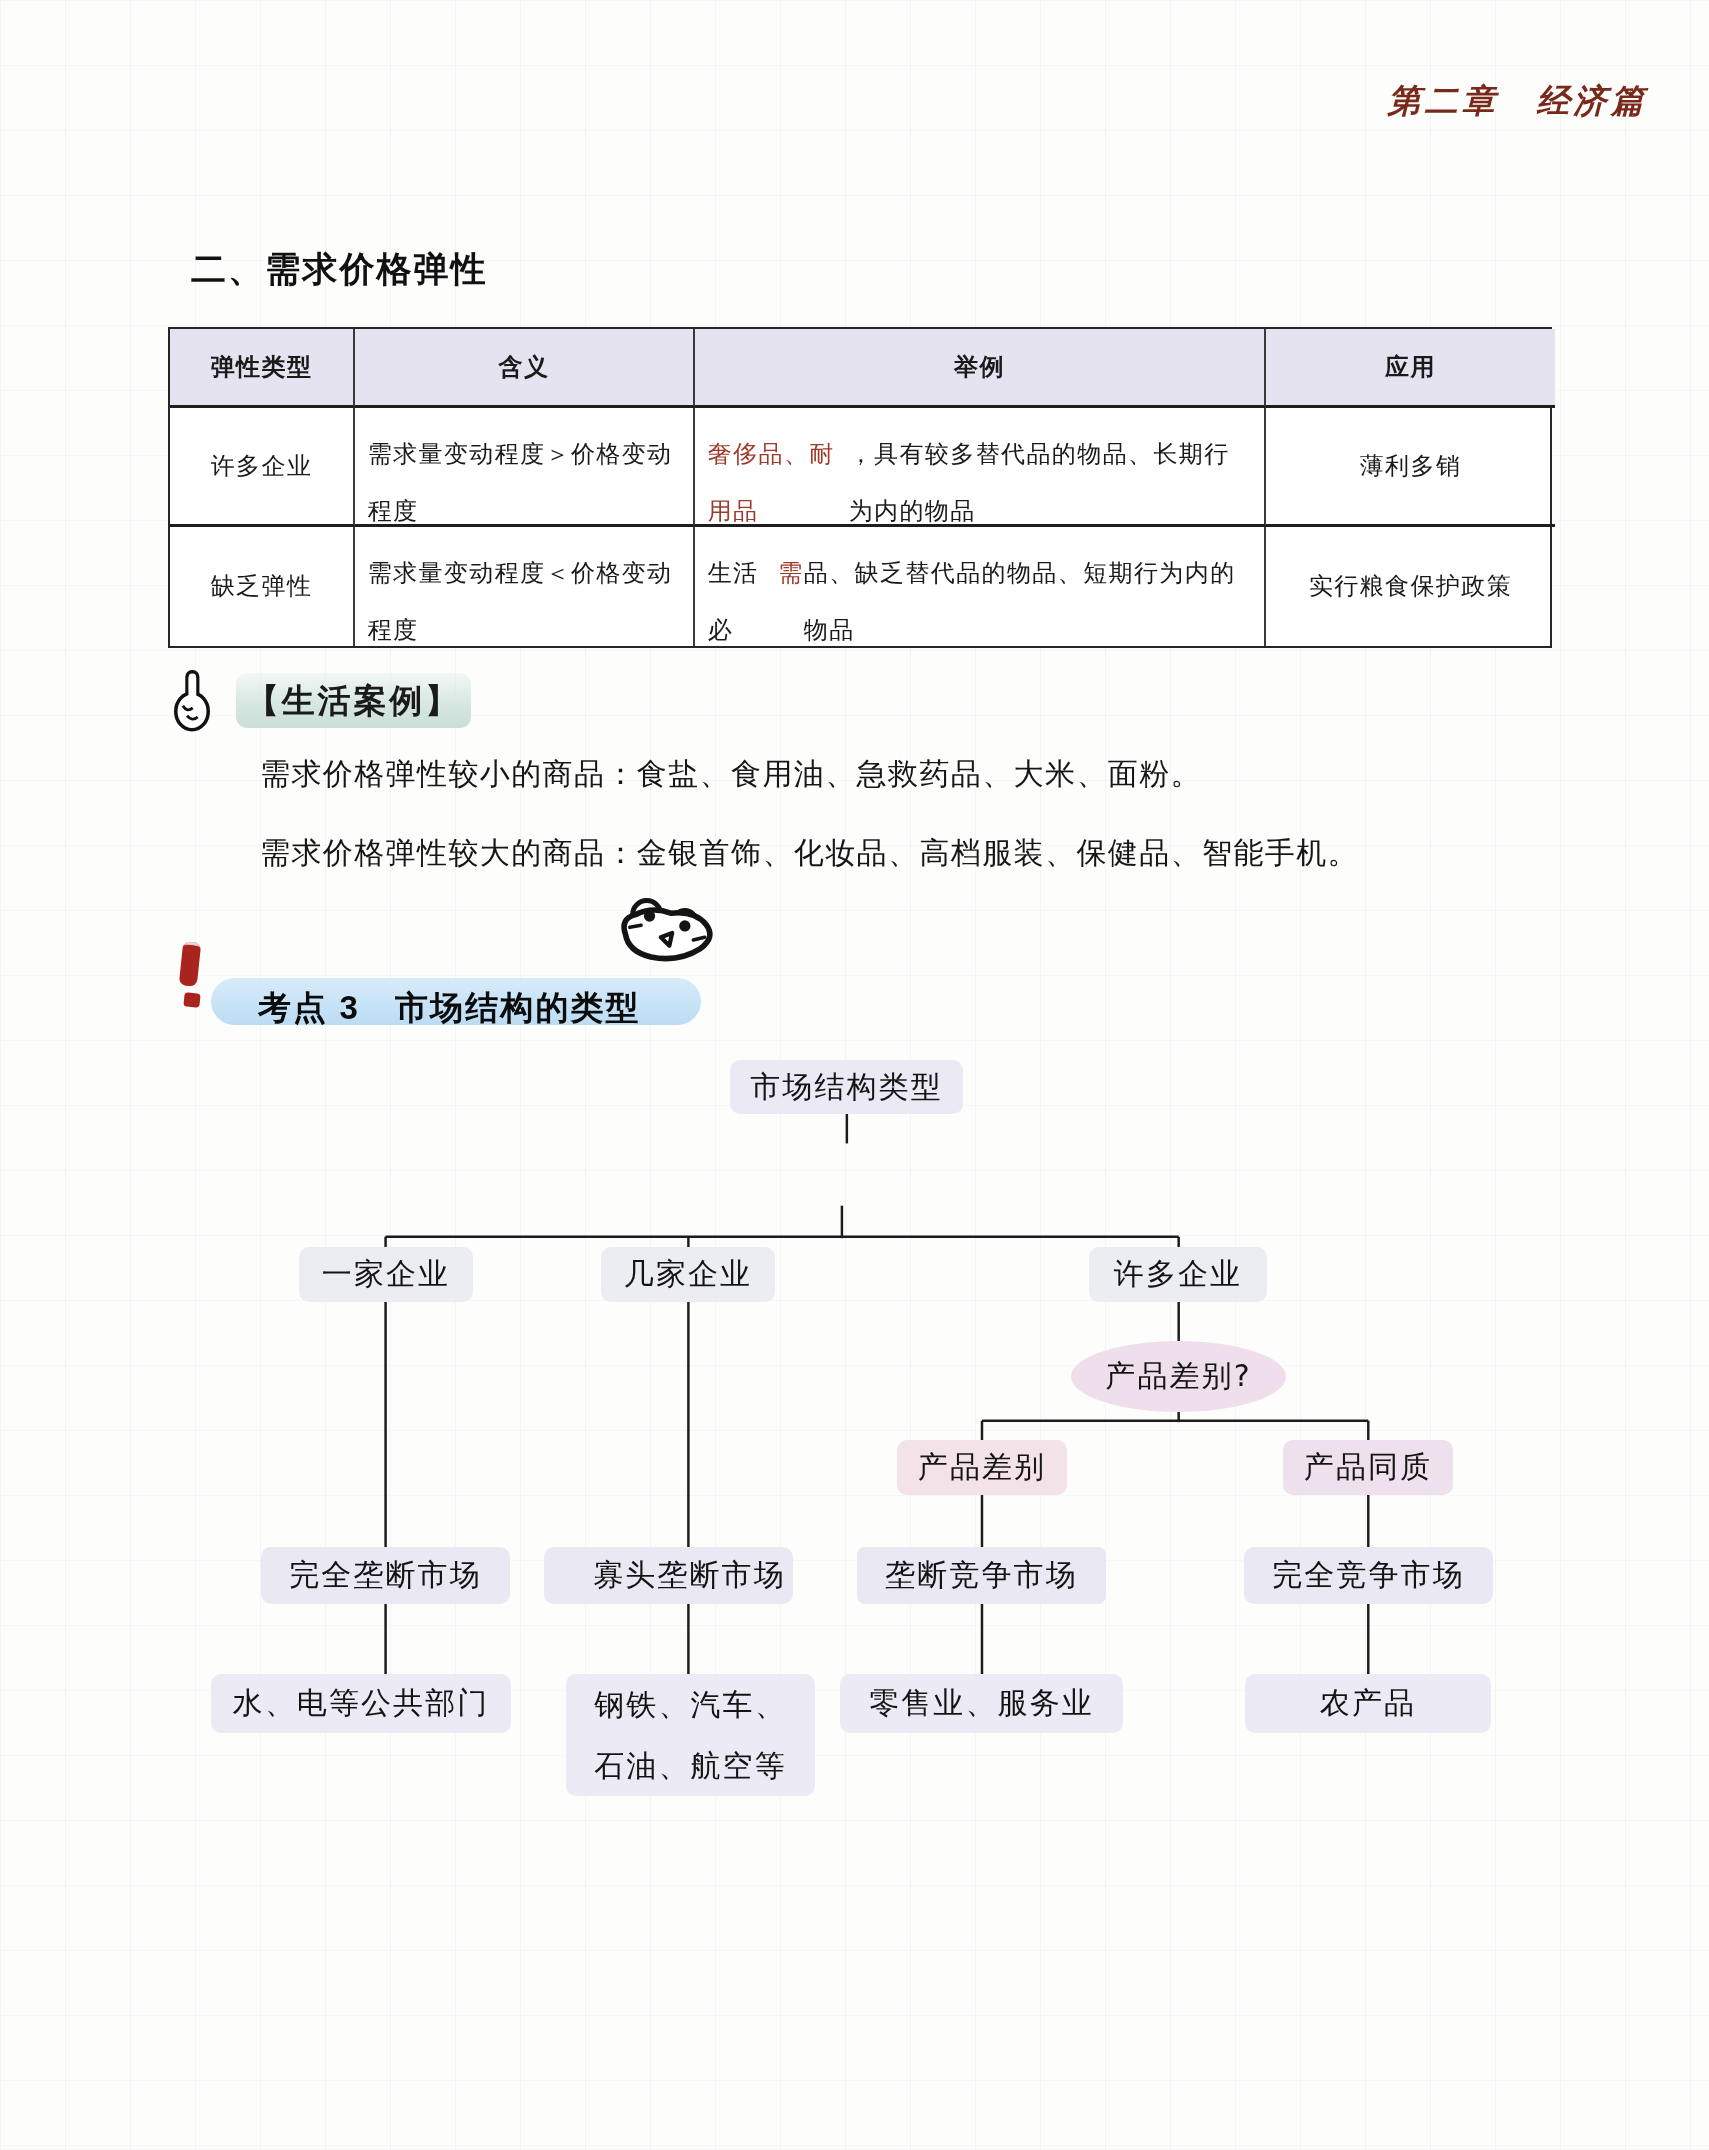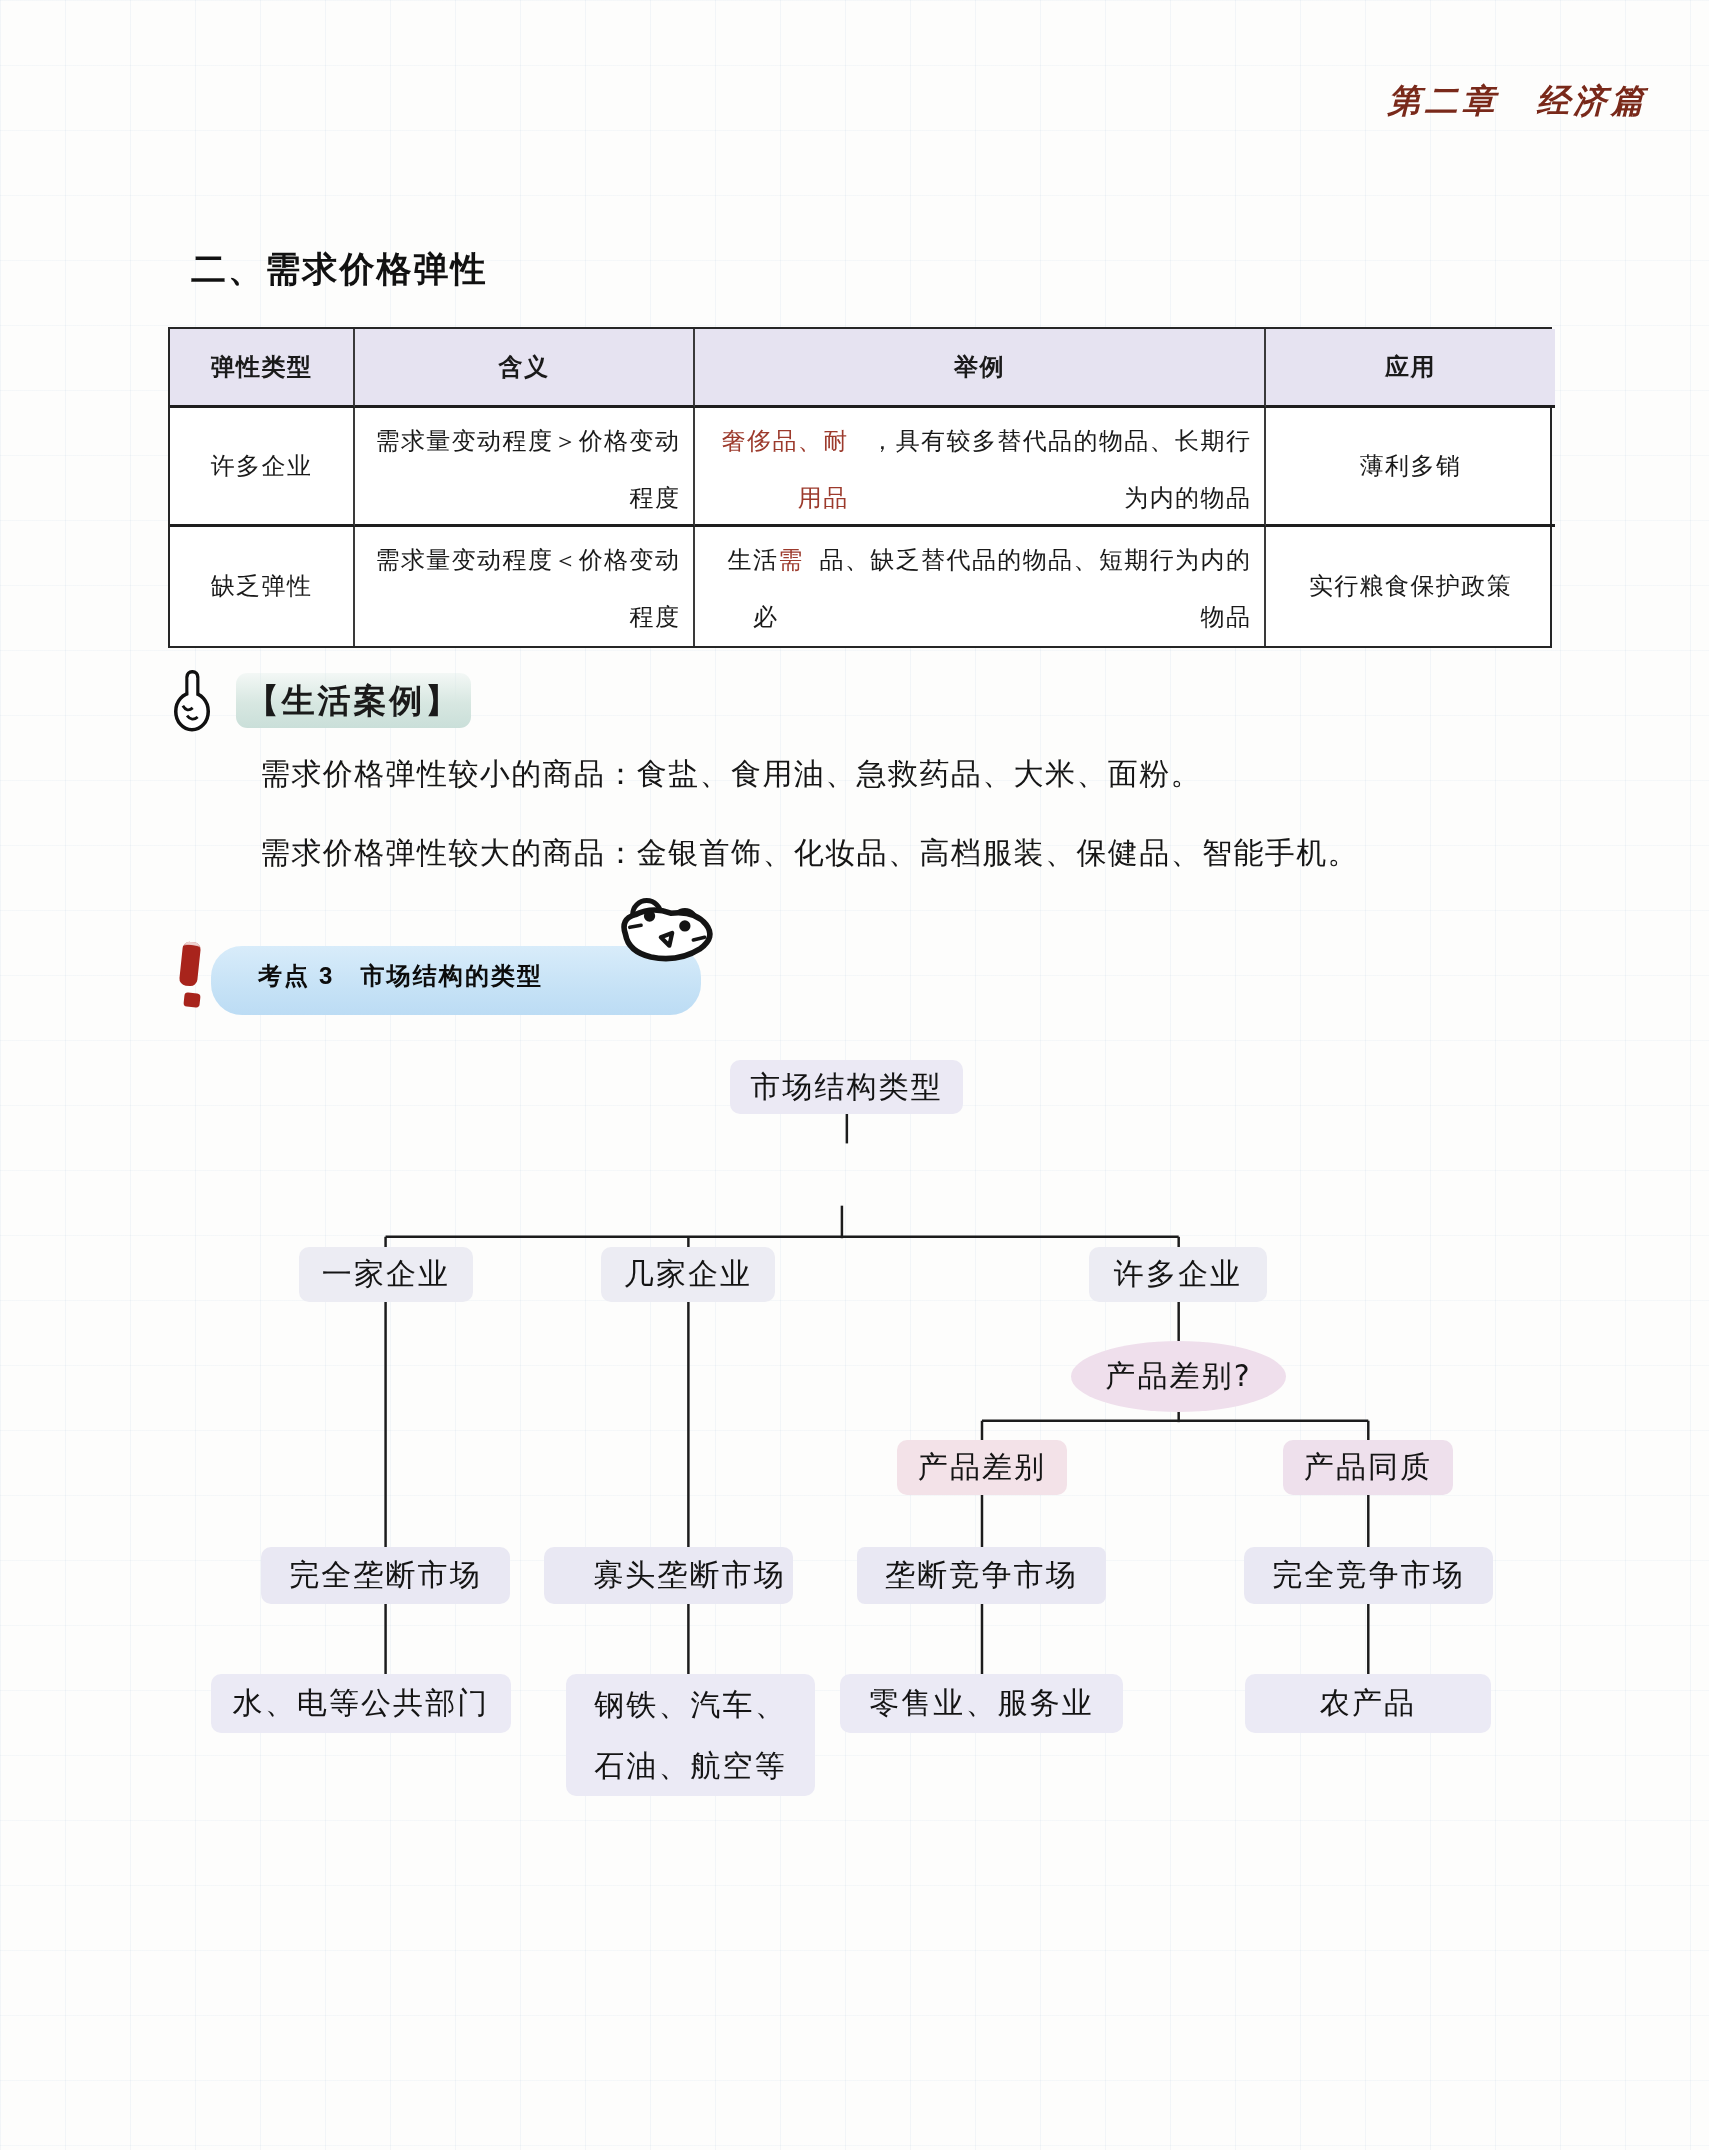--- a/index.html
+++ b/index.html
@@ -33,21 +33,21 @@
   }
   .tcell {
     border-right:2.1px solid #3a3a3a; border-bottom:3.5px solid #1e1e1e;
     font-size:24px; line-height:57px; letter-spacing:1.4px;
     display:flex; align-items:center; justify-content:center;
     text-align:center; padding:5.7px 12.7px;
   }
   .tcell:nth-child(4n) { border-right:none; }
   .trow-last { border-bottom:none !important; }
   .thead { background:#e6e3f1; font-weight:bold; }
-  .cell-left { justify-content:flex-start; text-align:right; align-items:flex-start; padding-top:5px; }
+  .cell-left { justify-content:flex-start; text-align:left; align-items:flex-start; padding-top:18px; }
   .red-ink { color:#9c3a2c; }
   .app-cell { padding:5.7px 42px; }
   
   .life-case-header { position:absolute; left:170px; top:669px; display:flex; align-items:flex-start; }
   .hand-icon { width:44px; height:65px; margin-right:10px; }
   .life-case-label {
     font-size:33px; font-weight:bold; letter-spacing:2.8px; line-height:55px;
     background:linear-gradient(180deg, rgba(214,232,226,0.25) 0%, #d7e7e1 55%, #cadfd9 100%);
     border-radius:11.3px; padding:0 10px; margin-top:4.2px;margin-left:12px;
   }
@@ -56,24 +56,24 @@
   .case-line-2 { top:833px; }
   
   .exclaim { position:absolute; left:175px; top:942px; width:33px; height:71px; }
   .exclaim-bar {
     position:absolute; left:5.7px; top:0; width:18.4px; height:44px;
     background:#a8241c; border-radius:7px; transform:rotate(6deg);
     box-shadow:inset 0 10px 0 -7px rgba(255,255,255,0.55), inset 0 24px 0 -21px rgba(255,255,255,0.55);
   }
   .exclaim-dot { position:absolute; left:8.5px; top:51px; width:15.6px; height:14px; background:#a8241c; border-radius:3.5px; transform:rotate(6deg); }
   .keypoint-pill {
-    position:absolute; left:211px; top:946px; width:490px; height:69px;
+    position:absolute; left:211px; top:978px; width:490px; height:47px;
     border-radius:31px;
     background:linear-gradient(180deg,#d8ecfa 0%, #c6e2f6 60%, #bcdcf4 100%);
-    font-size:24px; font-weight:bold; letter-spacing:2.1px; color:#0c0c0c;
+    font-size:33px; font-weight:bold; letter-spacing:2.1px; color:#0c0c0c;
     line-height:59px; padding-left:47px;
   }
   .frog-doodle { position:absolute; left:610px; top:896px; width:113px; height:74px; z-index:3; }
   
   .flow-lines { position:absolute; left:0; top:0; width:1710px; height:2151px; z-index:1; }
   .fnode {
     position:absolute; z-index:2;
     font-size:30px; letter-spacing:2.1px; color:#141414;
     display:flex; align-items:center; justify-content:center; text-align:center;
     border-radius:10px; white-space:nowrap;

